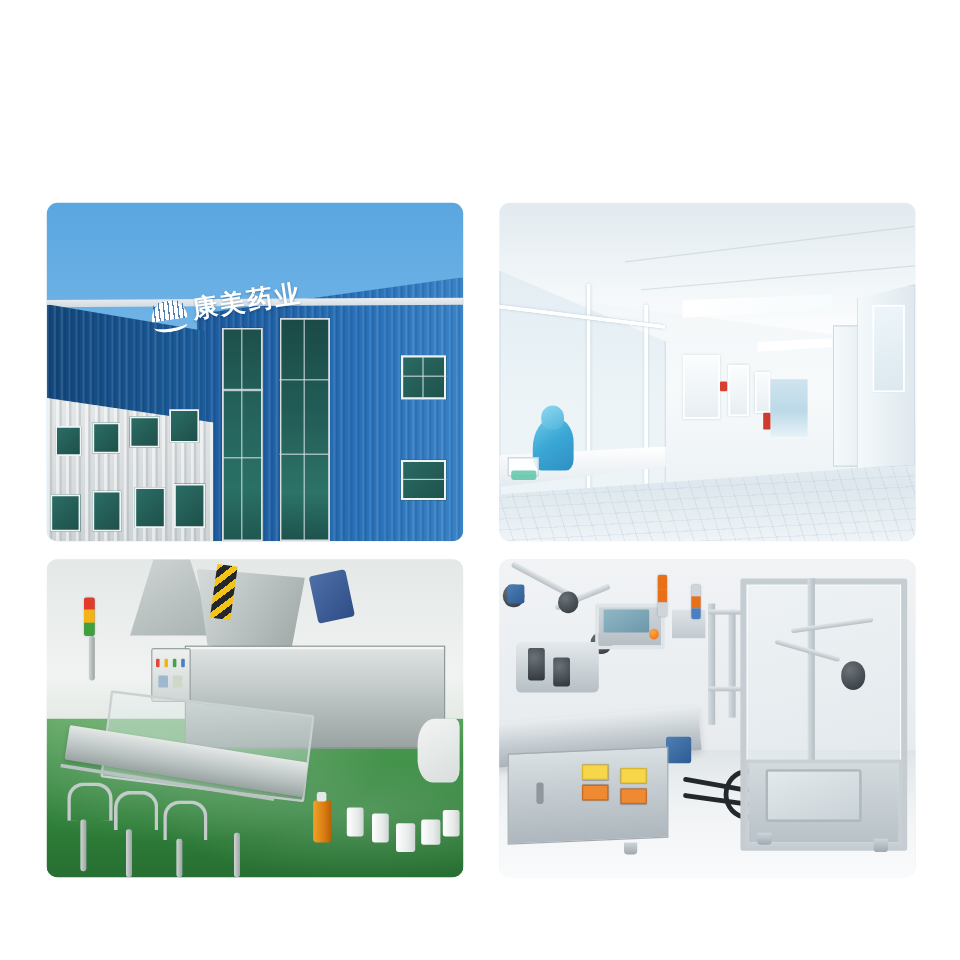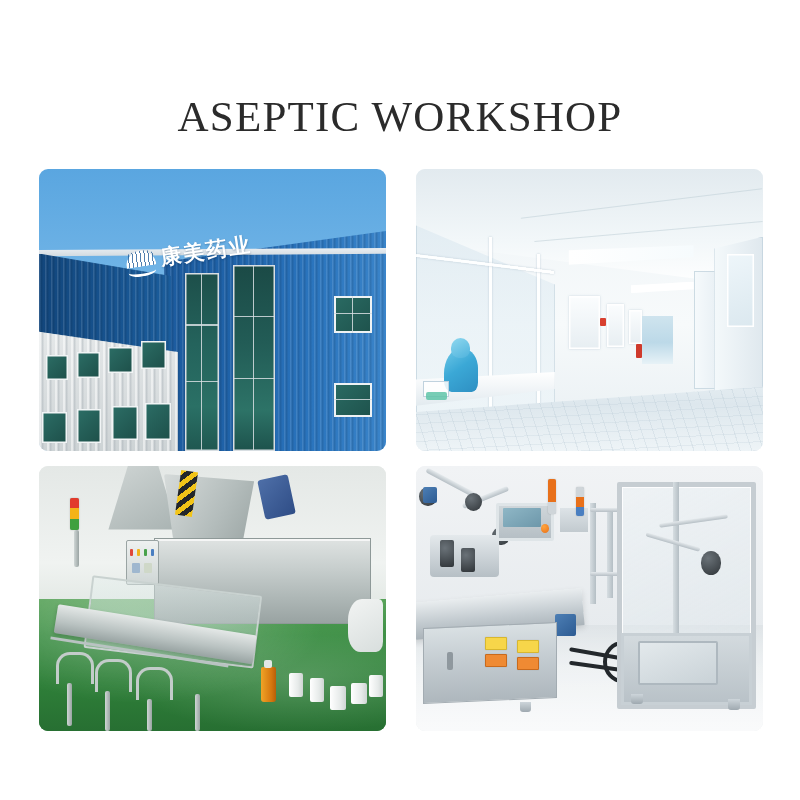--- a/index.html
+++ b/index.html
@@ -548,23 +548,20 @@
   .p4-foot {
     background: linear-gradient(to bottom, #cdd5da, #9fa9b0);
     border-radius: 0 0 3px 3px;
   }
 </style>
 </head>
 <body>
 
 <div class="page">
 
-  <div class="title-bar">
-    <h1 class="page-title">ASEPTIC WORKSHOP</h1>
-  </div>
 
   <div class="grid">
 
     <div class="photo p1">
       <div class="layer p1-haze"></div>
       <div class="layer p1-wall-r"></div>
       <div class="layer p1-roof"></div>
       <div class="layer p1-wall-l"></div>
       <div class="layer p1-lowerwall"></div>
 

